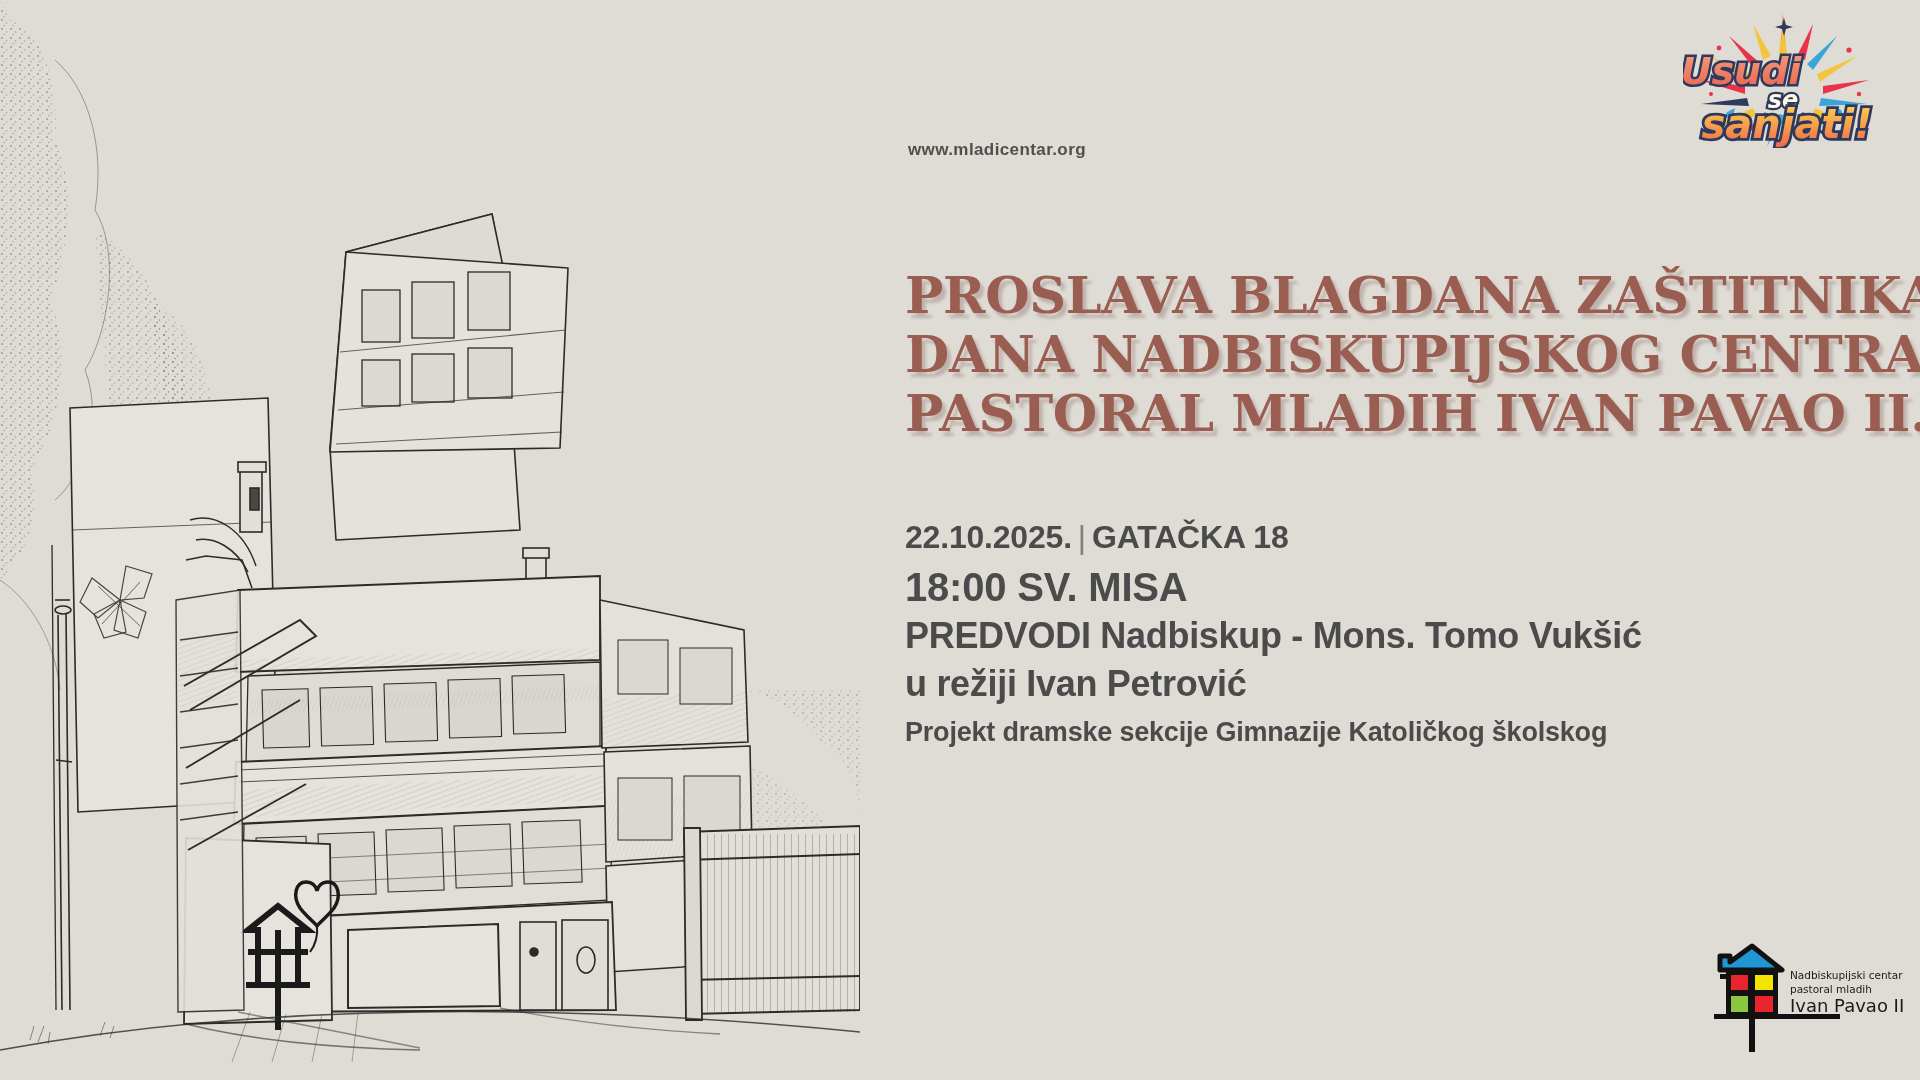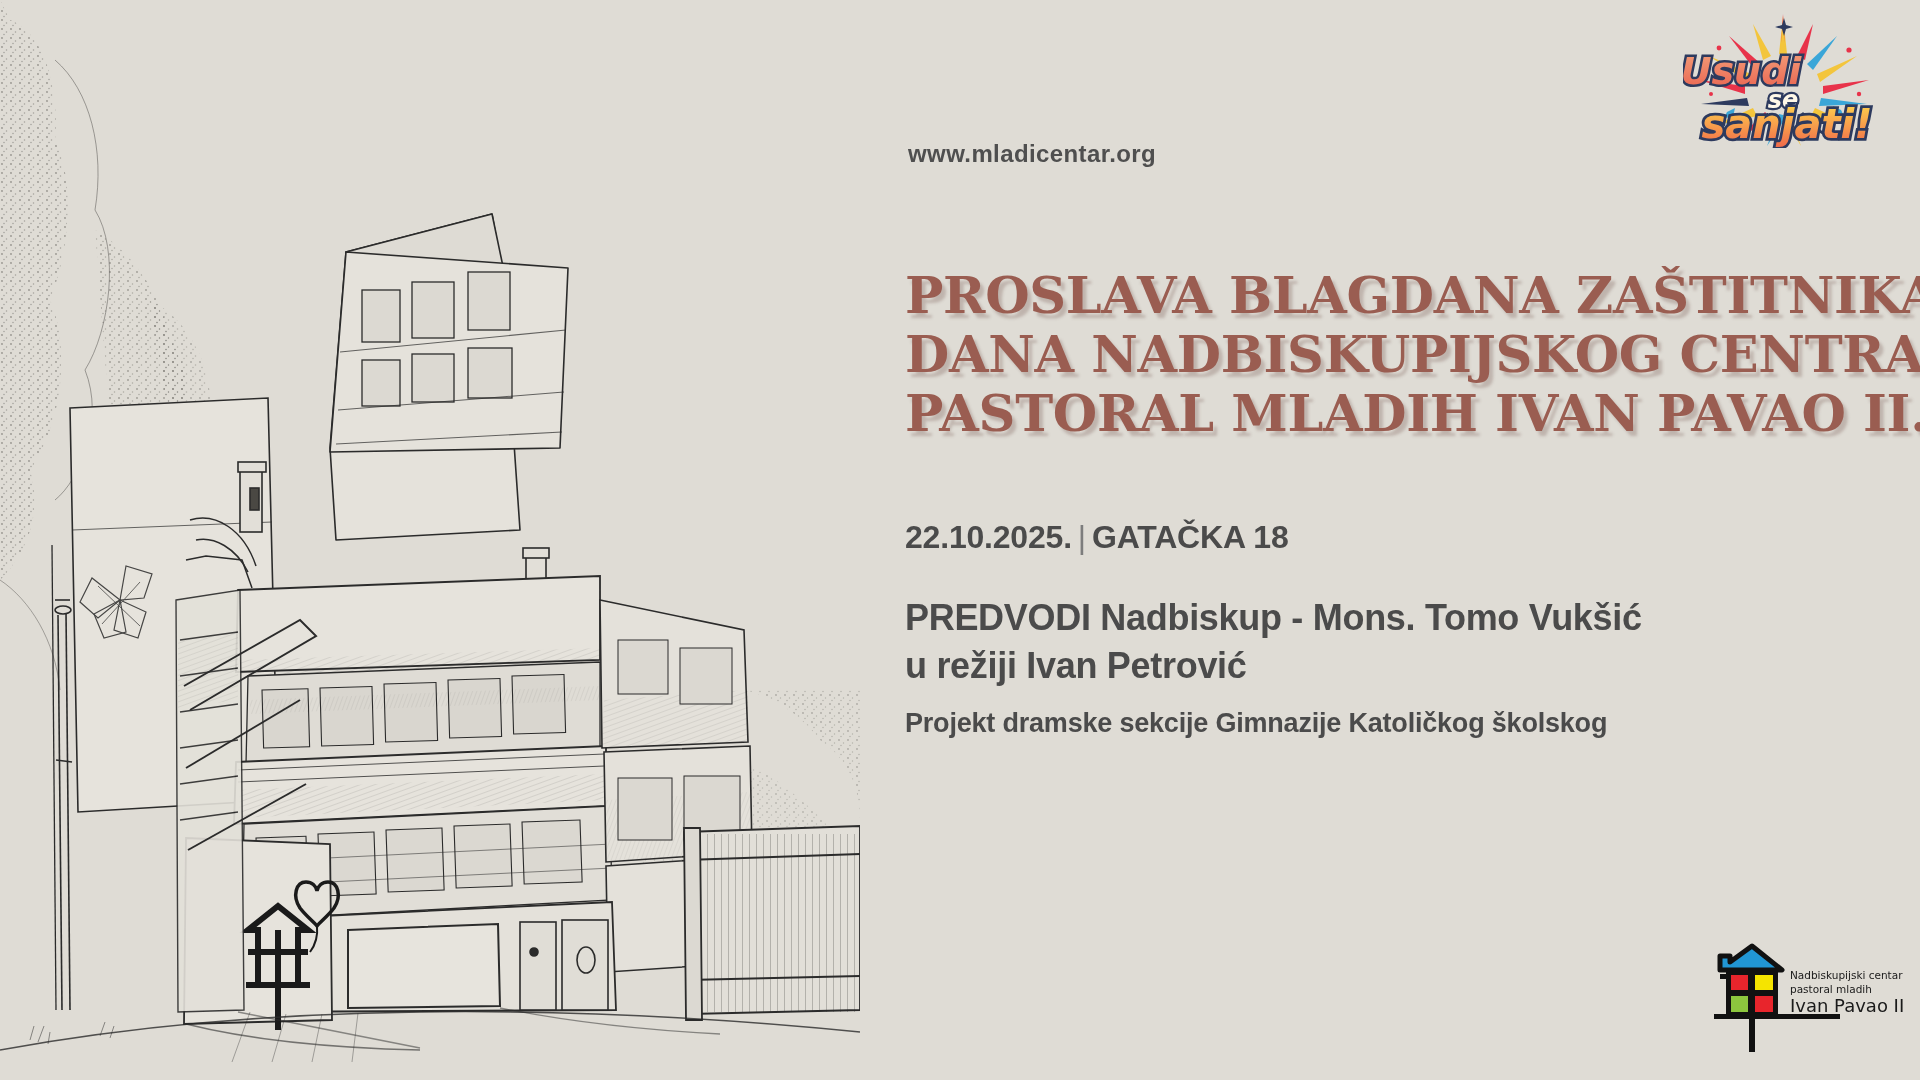--- a/index.html
+++ b/index.html
@@ -14,21 +14,21 @@
   
   .illustration{
     position:absolute;left:0;top:0;width:860px;height:1080px;
     overflow:hidden;
   }
   .illustration svg{display:block;width:860px;height:1080px;}
 
   
   .website{
     position:absolute;left:908px;top:140px;
-    font-size:24px;font-weight:bold;letter-spacing:.4px;
+    font-size:17px;font-weight:bold;letter-spacing:.4px;
     color:#4f4f4f;
   }
 
   
   .title{
     position:absolute;left:905px;top:232px;width:1010px;
     font-family:"DejaVu Serif", serif;
     font-weight:bold;
     font-size:51px;
     line-height:59px;
@@ -40,24 +40,24 @@
 
   
   .details{
     position:absolute;left:905px;top:512px;width:1010px;
     color:#4b4b4b;
   }
   .details .row{white-space:nowrap;}
   .d1{font-size:32px;font-weight:bold;line-height:50px;letter-spacing:-.2px;}
   .d1 .sep{font-weight:400;color:#7d7d7d;padding:0 6px;}
   .d2{font-size:40px;font-weight:bold;line-height:50px;letter-spacing:-.2px;}
-  .d3{font-size:36px;font-weight:bold;line-height:48px;letter-spacing:-.3px;margin-top:32px;}
+  .d3{font-size:36px;font-weight:bold;line-height:48px;letter-spacing:-.3px;}
   .d4{font-size:36px;font-weight:bold;line-height:48px;letter-spacing:-.3px;}
   .d5{font-size:36px;font-weight:bold;line-height:48px;letter-spacing:-.3px;}
-  .d6{font-size:27px;font-weight:bold;line-height:34px;letter-spacing:-.2px;margin-top:16px;}
+  .d6{font-size:27px;font-weight:bold;line-height:34px;letter-spacing:-.2px;margin-top:7px;}
   .d7{font-size:27px;font-weight:bold;line-height:34px;letter-spacing:-.2px;}
 
   
   .usudi{
     position:absolute;left:1683px;top:8px;width:200px;height:140px;
   }
   .usudi svg{display:block;width:200px;height:140px;}
 
   
   .centar-logo{
@@ -309,20 +309,21 @@
   <h1 class="title">
     <span class="ln">PROSLAVA BLAGDANA ZAŠTITNIKA I</span>
     <span class="ln">DANA NADBISKUPIJSKOG CENTRA ZA</span>
     <span class="ln">PASTORAL MLADIH IVAN PAVAO II.</span>
   </h1>
 
   <div class="details">
     <div class="row d1">
       <span>22.10.2025.</span><span class="sep">|</span><span>GATAČKA 18</span>
     </div>
+    <div class="row d2">18:00 SV. MISA</div>
     <div class="row d3">PREDVODI Nadbiskup - Mons. Tomo Vukšić</div>
     <div class="row d5">u režiji Ivan Petrović</div>
     <div class="row d6">Projekt dramske sekcije Gimnazije Katoličkog školskog</div>
   </div>
 
   <div class="usudi">
     <svg viewBox="0 0 200 140" xmlns="http://www.w3.org/2000/svg">
       <defs>
         <linearGradient id="gU" x1="0" y1="0" x2="0" y2="1">
           <stop offset="0%" stop-color="#f4a07a"></stop>

